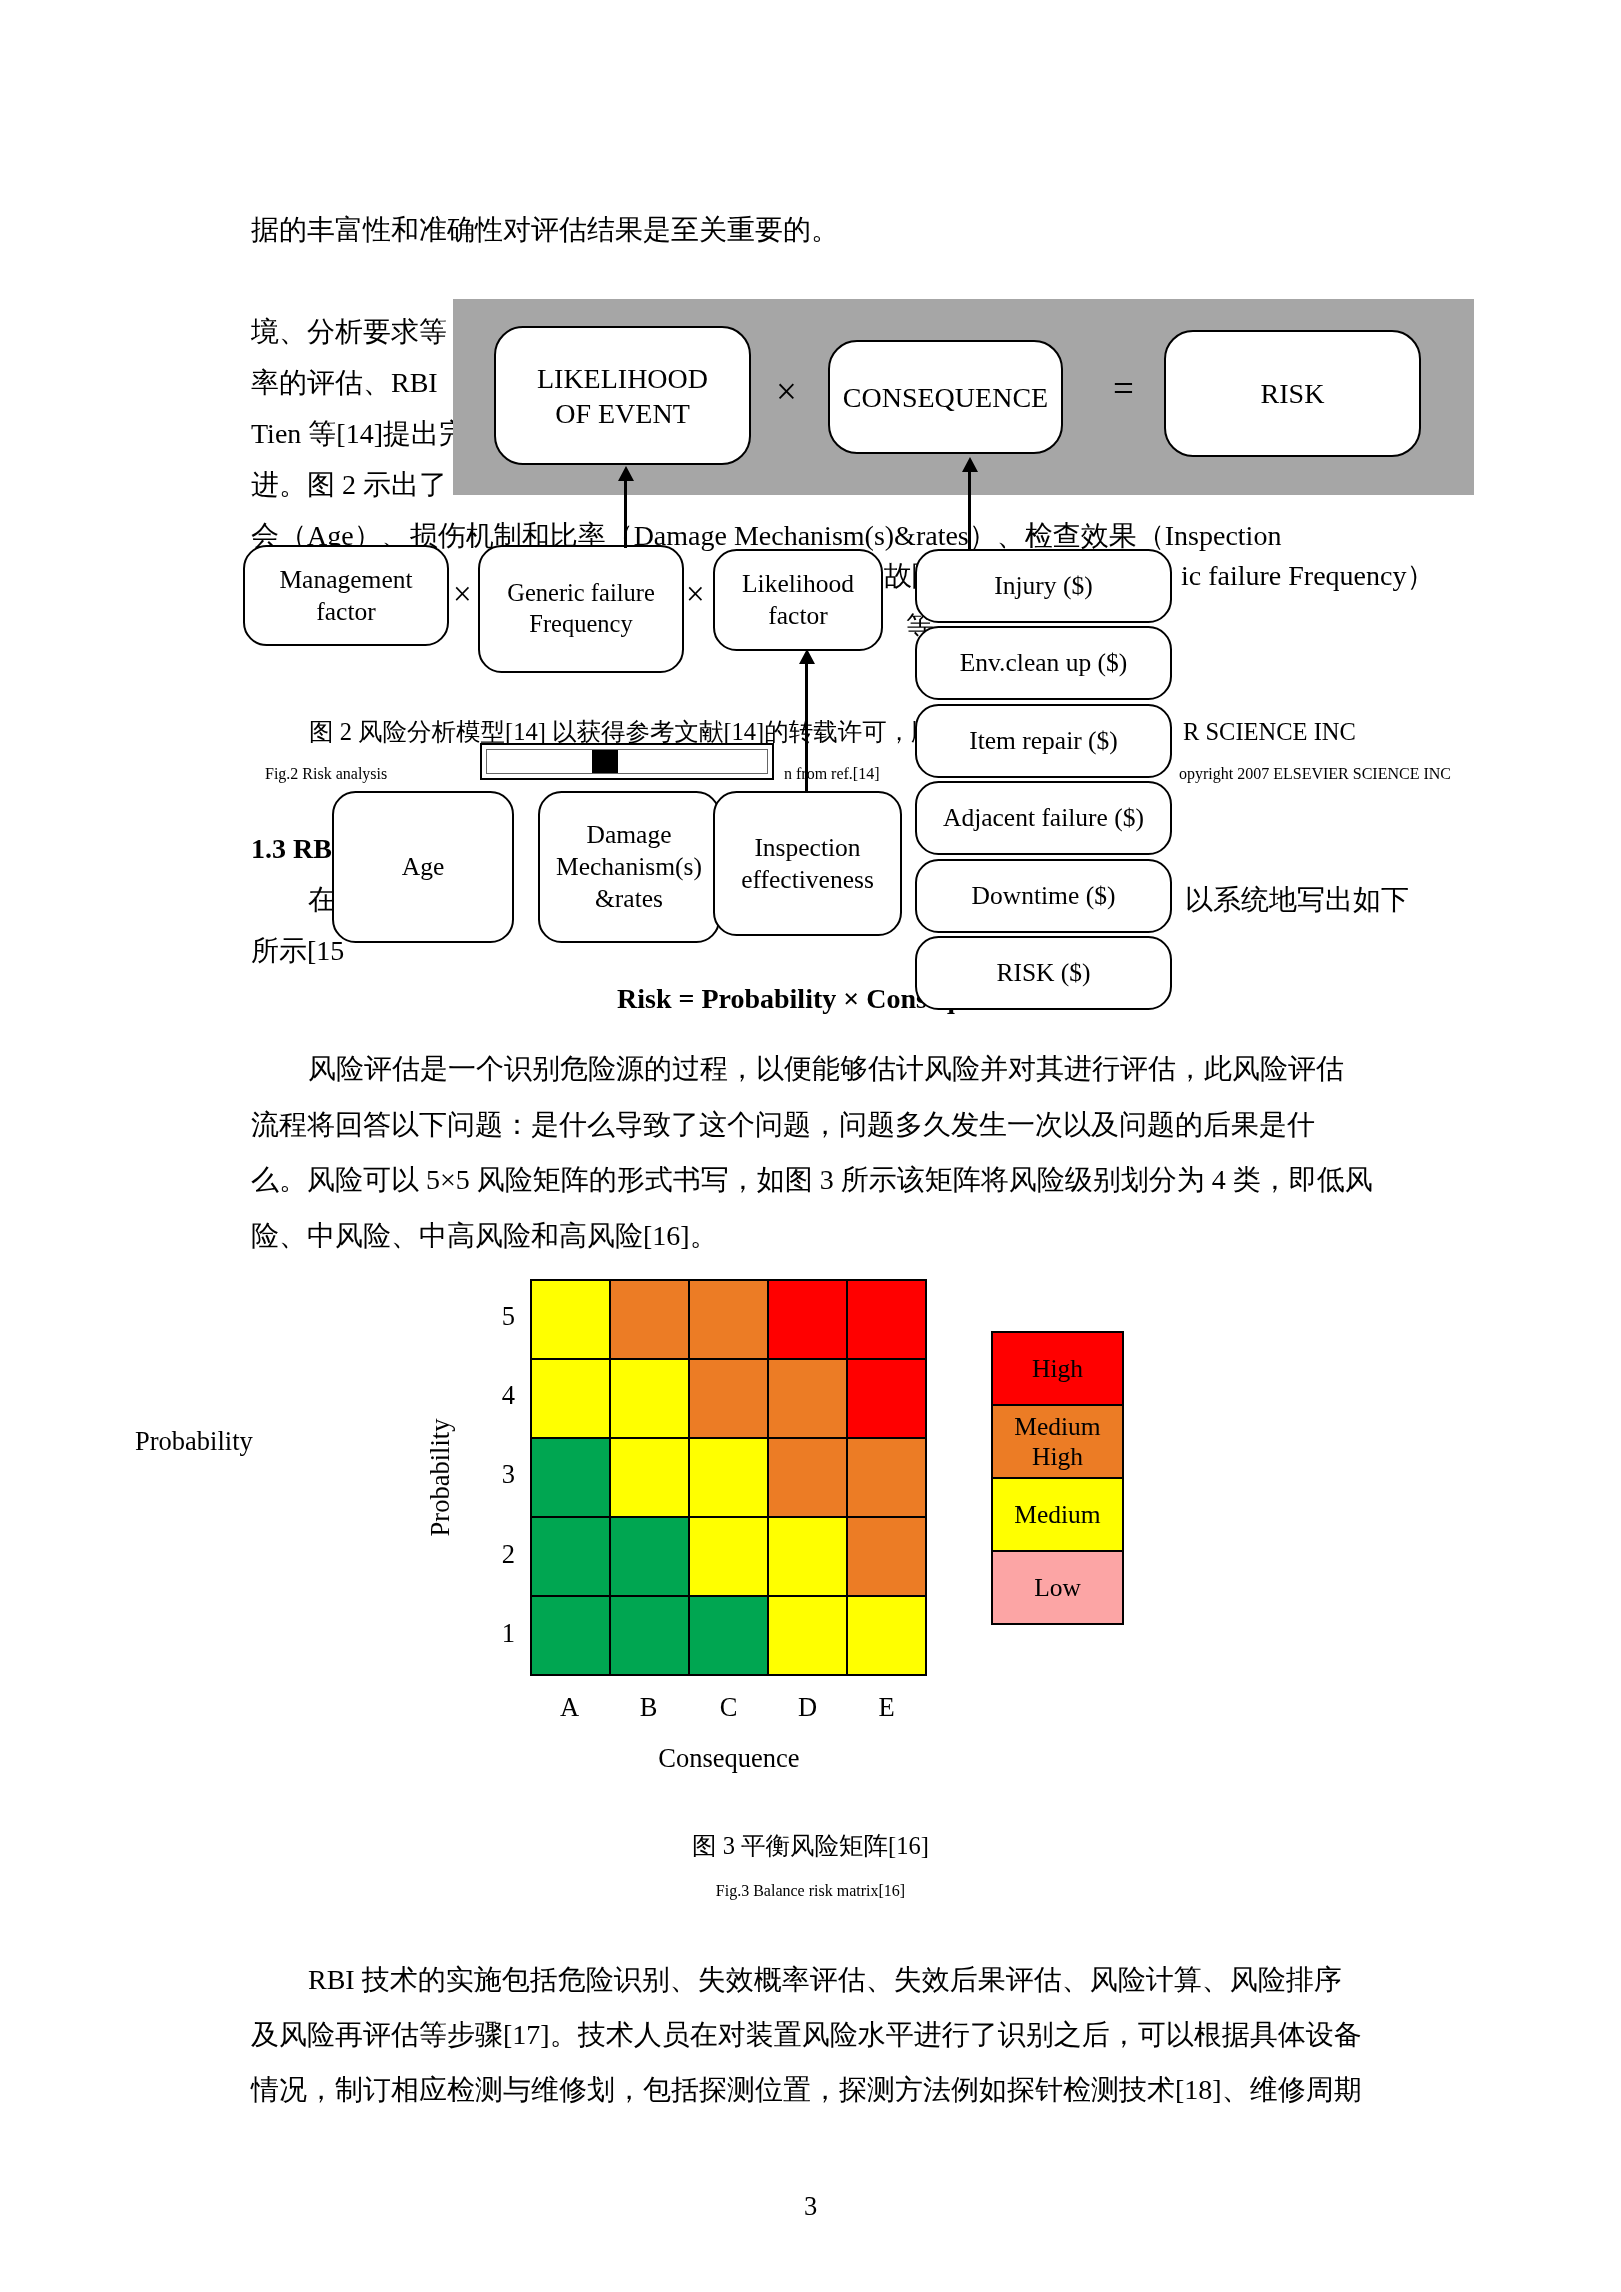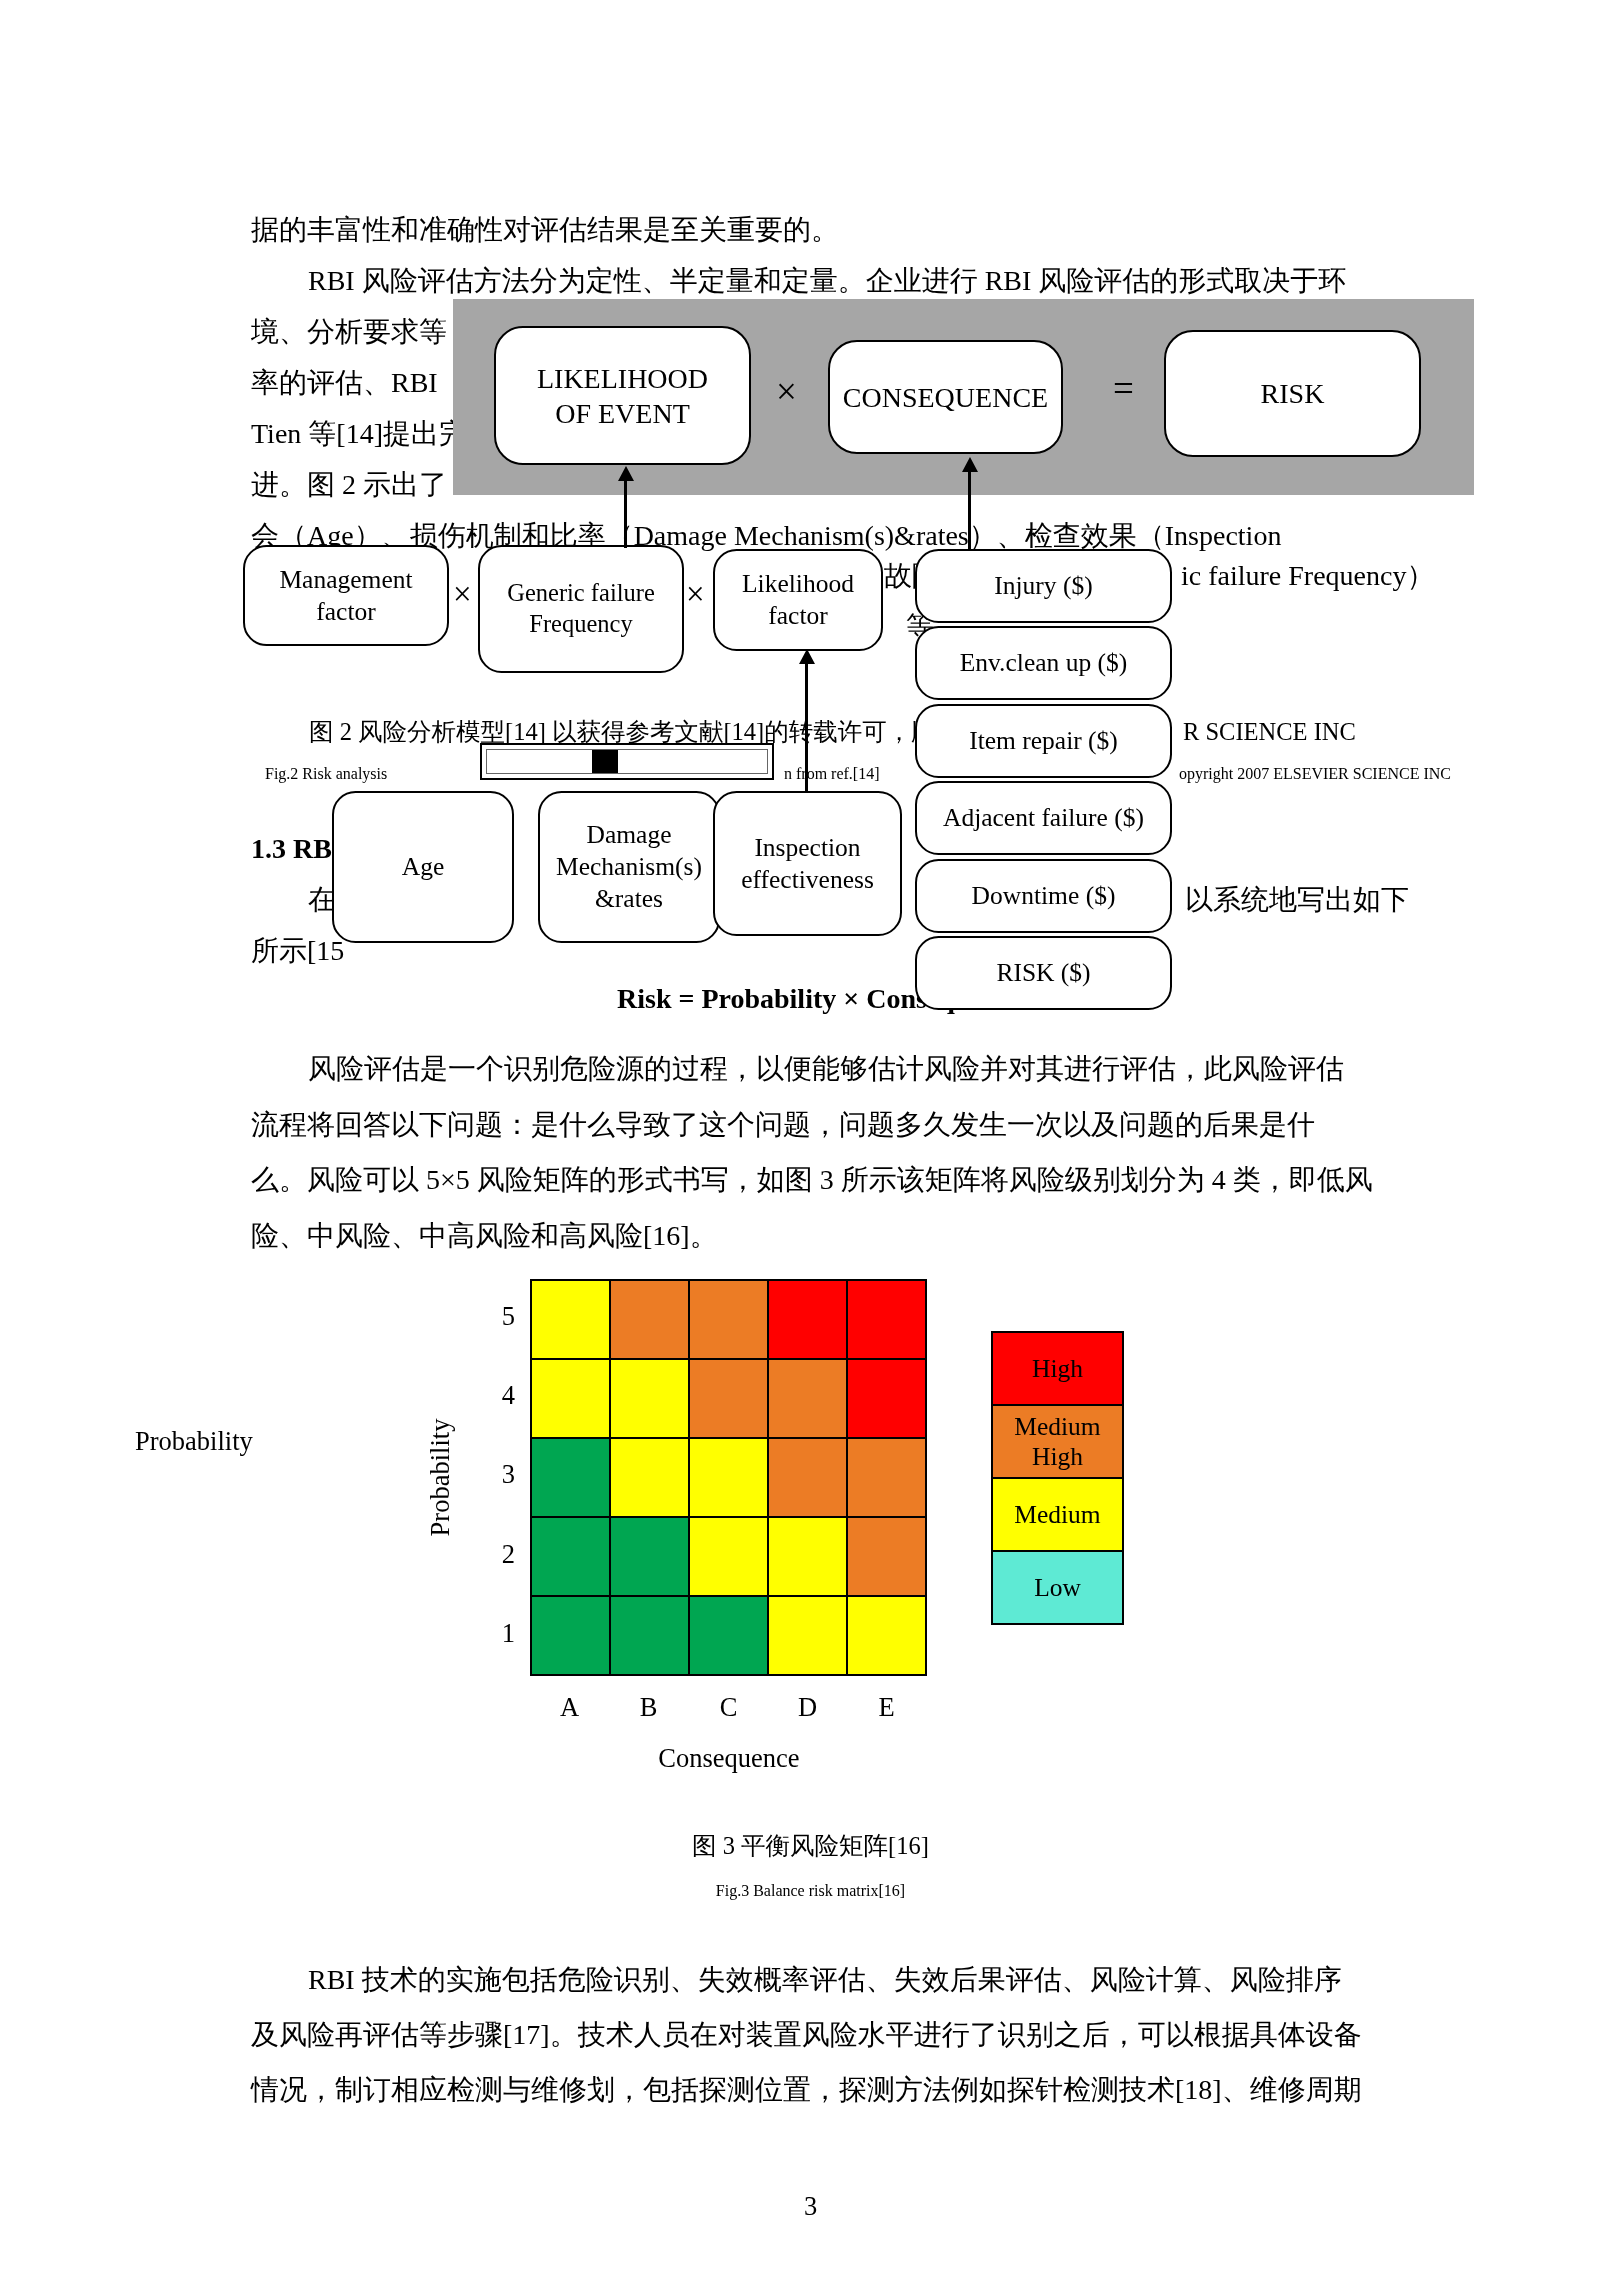--- a/index.html
+++ b/index.html
@@ -40,21 +40,20 @@
   .litem:first-child{margin-top:12px;}
   .vlabel{position:absolute;left:323px;top:1462px;width:235px;text-align:center;font-size:26.5px;
           transform:rotate(-90deg);}
 </style>
 </head>
 <body>
 
 <div class="page">
 
   <div class="ln" style="left:251px;top:211px">据的丰富性和准确性对评估结果是至关重要的。</div>
-  <div class="ln" style="left:308px;top:262px">RBI 风险评估方法分为定性、半定量和定量。企业进行 RBI 风险评估的形式取决于环</div>
   <div class="ln" style="left:251px;top:313px">境、分析要求等</div>
   <div class="ln" style="left:251px;top:364px">率的评估、RBI</div>
   <div class="ln" style="left:251px;top:415px">Tien 等[14]提出完</div>
   <div class="ln" style="left:251px;top:466px">进。图 2 示出了</div>
   <div class="ln" style="left:251px;top:517px">会（Age）、损伤机制和比率（Damage Mechanism(s)&amp;rates）、检查效果（Inspection</div>
   <div class="ln" style="left:884px;top:557px">故障</div>
   <div class="ln" style="left:1181px;top:557px">ic failure Frequency）</div>
   <div class="ln" style="left:906px;top:608px">等</div>
 
   <div class="ln cap" style="left:309px;top:715px">图 2 风险分析模型[14] 以获得参考文献[14]的转载许可，版权</div>
@@ -198,21 +197,21 @@
     <div class="legend">
       <div class="litem" style="background: rgb(255, 0, 0);">
           <span>High</span>
         </div>
       <div class="litem" style="background: rgb(236, 124, 37);">
           <span>Medium High</span>
         </div>
       <div class="litem" style="background: rgb(255, 255, 0);">
           <span>Medium</span>
         </div>
-      <div class="litem" style="background: #5eead4;">
+      <div class="litem" style="background: #fca5a5;">
           <span>Low</span>
         </div>
     </div>
 
     <div class="ln cap ctr" style="top:1829px">图 3 平衡风险矩阵[16]</div>
     <div class="ln capen ctr" style="top:1880px">Fig.3 Balance risk matrix[16]</div>
   </div>
 
   <div class="ln" style="left:308px;top:1961px">RBI 技术的实施包括危险识别、失效概率评估、失效后果评估、风险计算、风险排序</div>
   <div class="ln" style="left:251px;top:2016px">及风险再评估等步骤[17]。技术人员在对装置风险水平进行了识别之后，可以根据具体设备</div>

